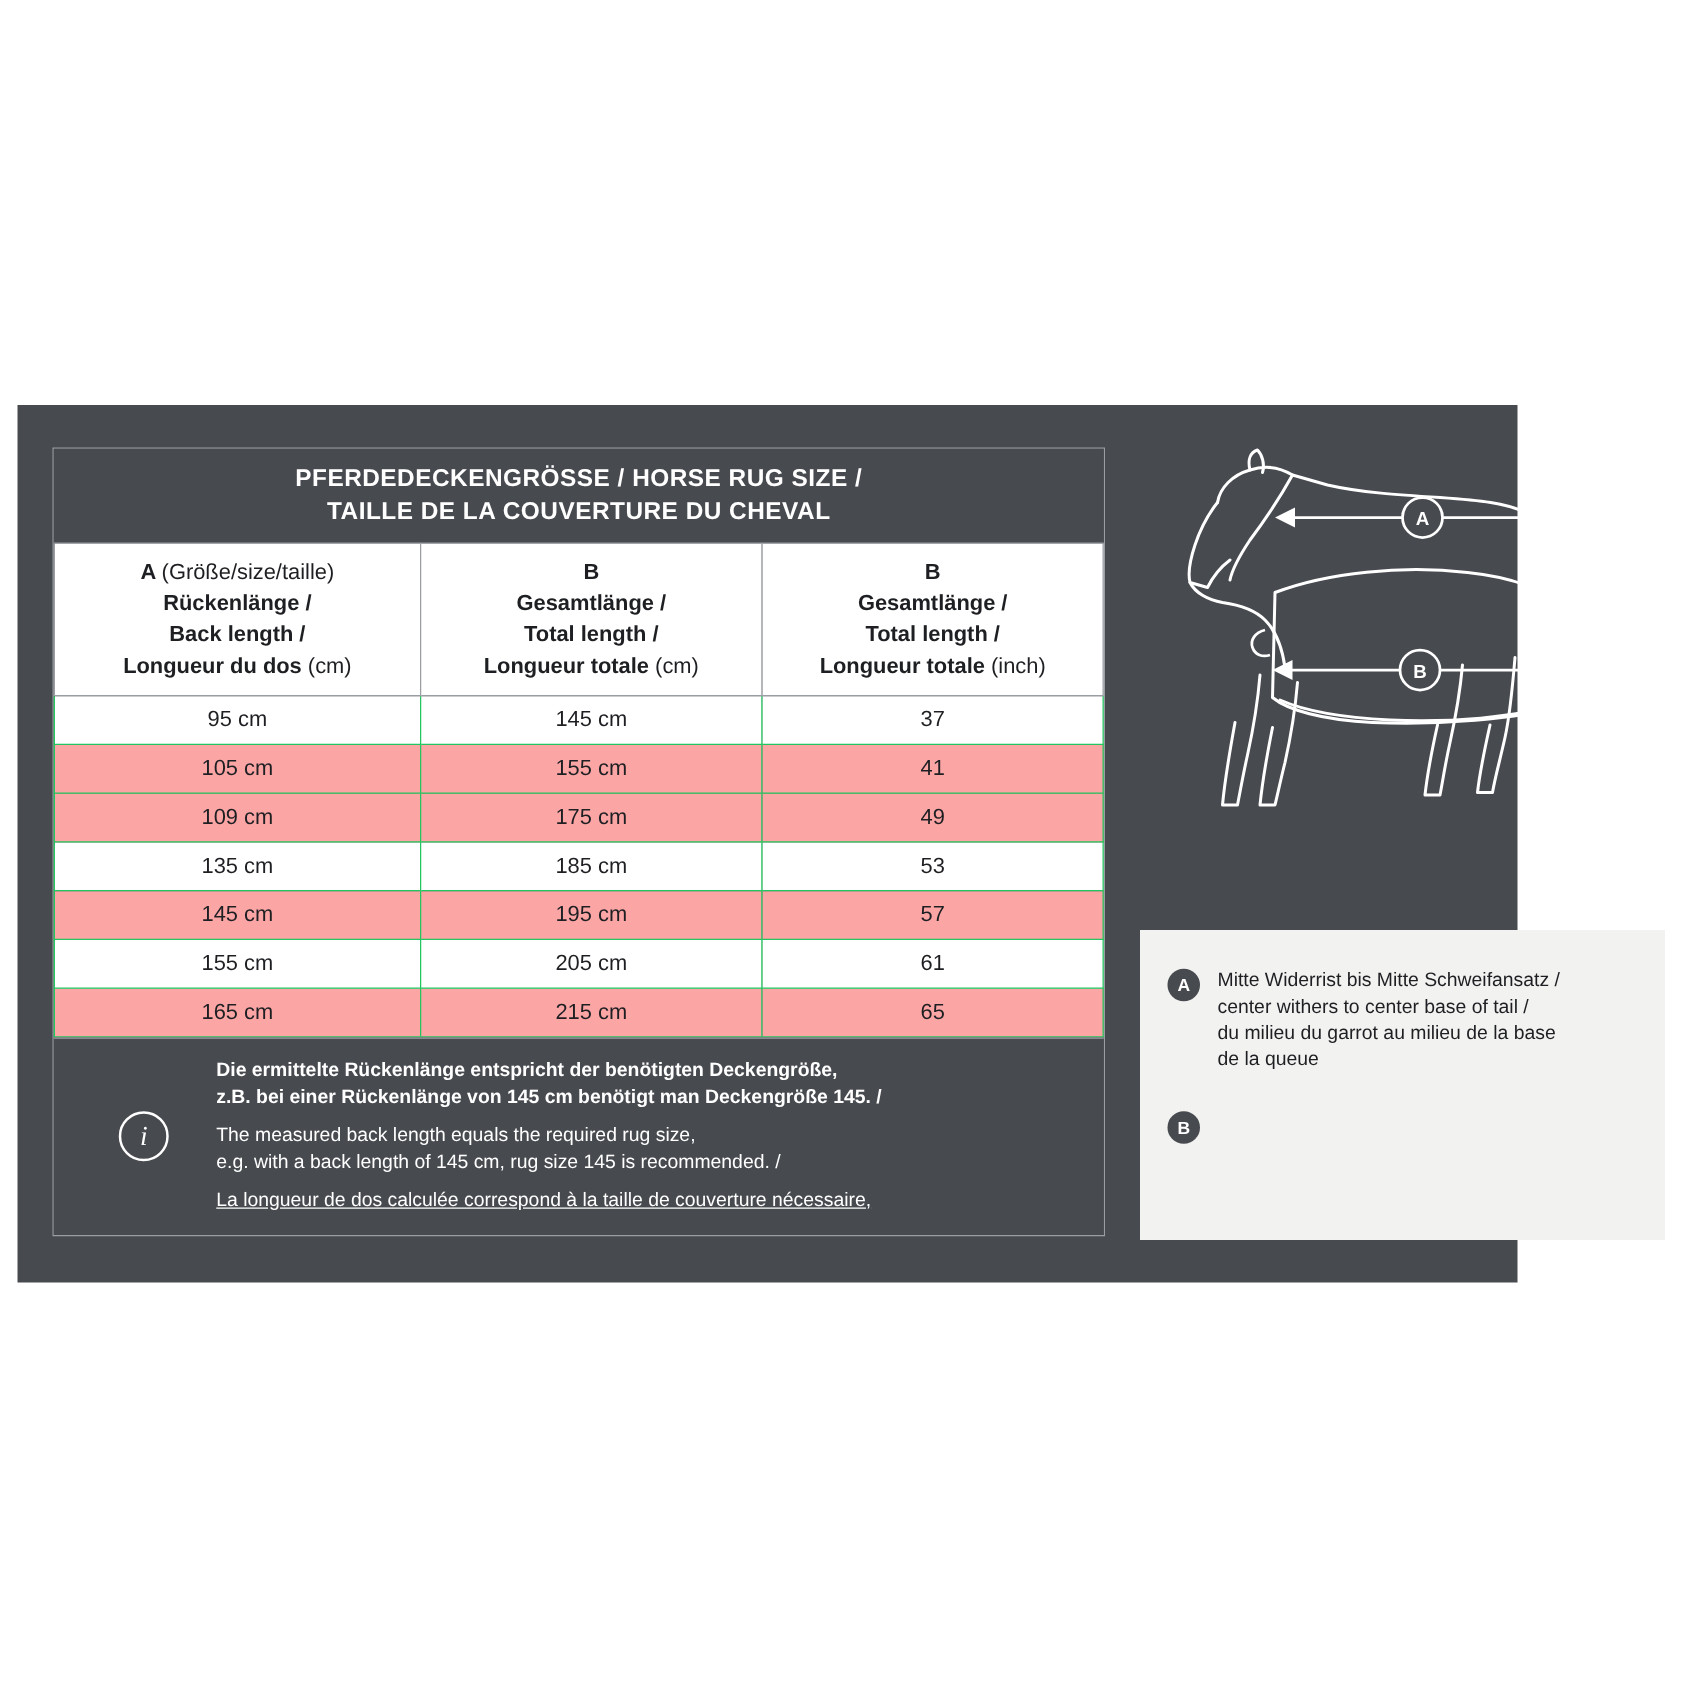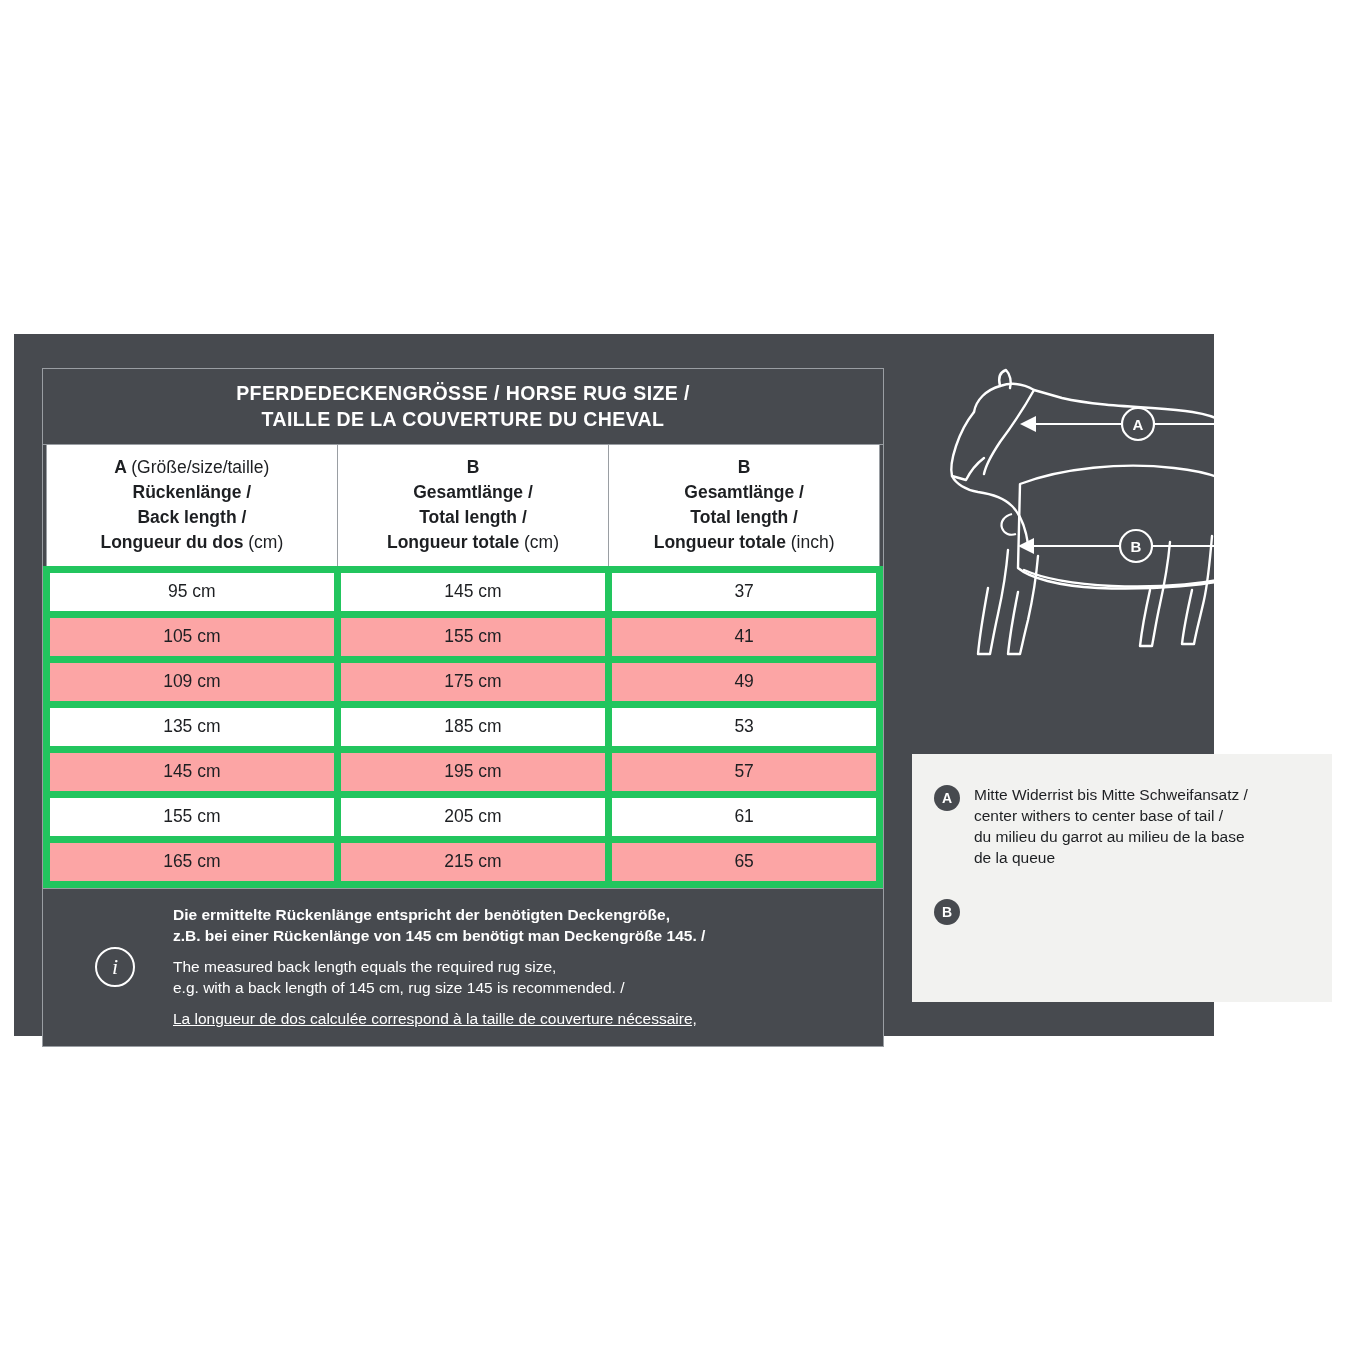--- a/index.html
+++ b/index.html
@@ -18,21 +18,21 @@
     position: absolute;
     left: 0;
     top: 0;
     width: 1362px;
     height: 1362px;
     background: #ffffff;
   }
   #panel {
     position: absolute;
     left: 14px;
-    top: 334px;
+    top: 324px;
     width: 1200px;
     height: 702px;
     background: #474a4f;
   }
 
   
   #table-block {
     position: absolute;
     left: 28px;
     top: 34px;
@@ -73,21 +73,21 @@
   }
   table.sizes th .thin {
     font-weight: normal;
     margin-top: 12px;
   }
   table.sizes td {
     font-size: 17.5px;
     color: #1d1f22;
     text-align: center;
     padding: 8px 6px 9px 6px;
-    border: 7px solid #22c55e;
+    border: 1px solid #22c55e;
     background: #ffffff;
   }
   table.sizes tr.alt td {
     background: #fca5a5;
   }
   
   .footnote {
     background: #474a4f;
     color: #ffffff;
     display: flex;

